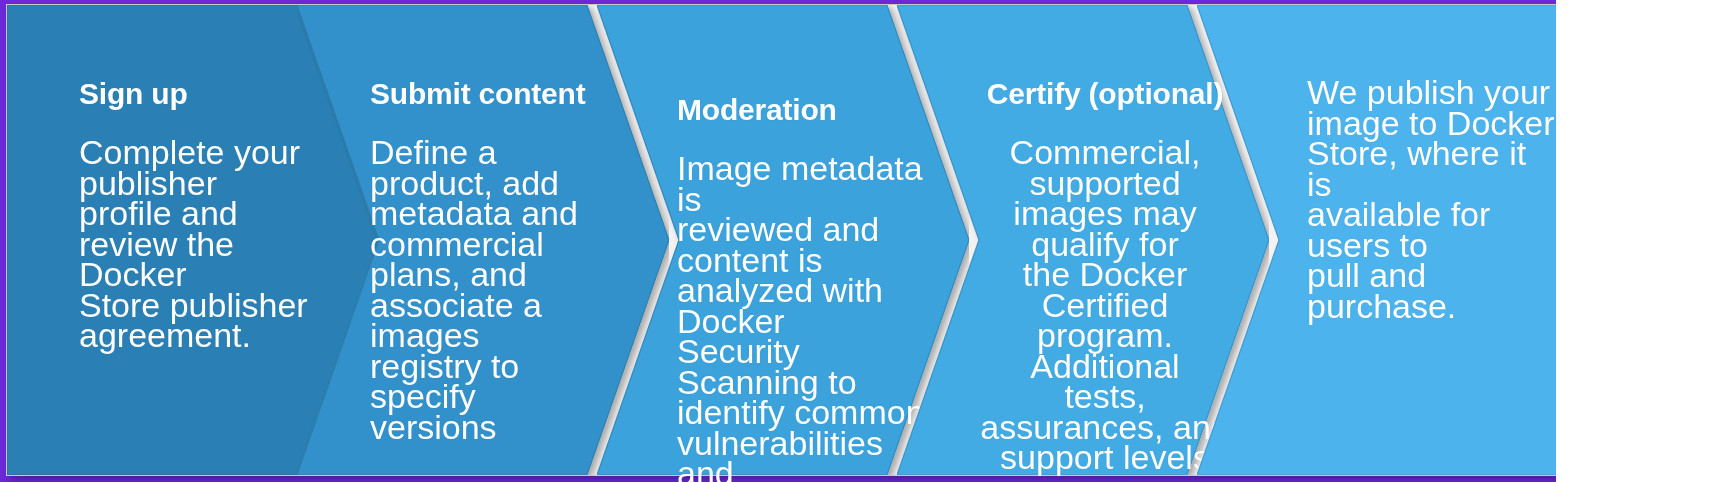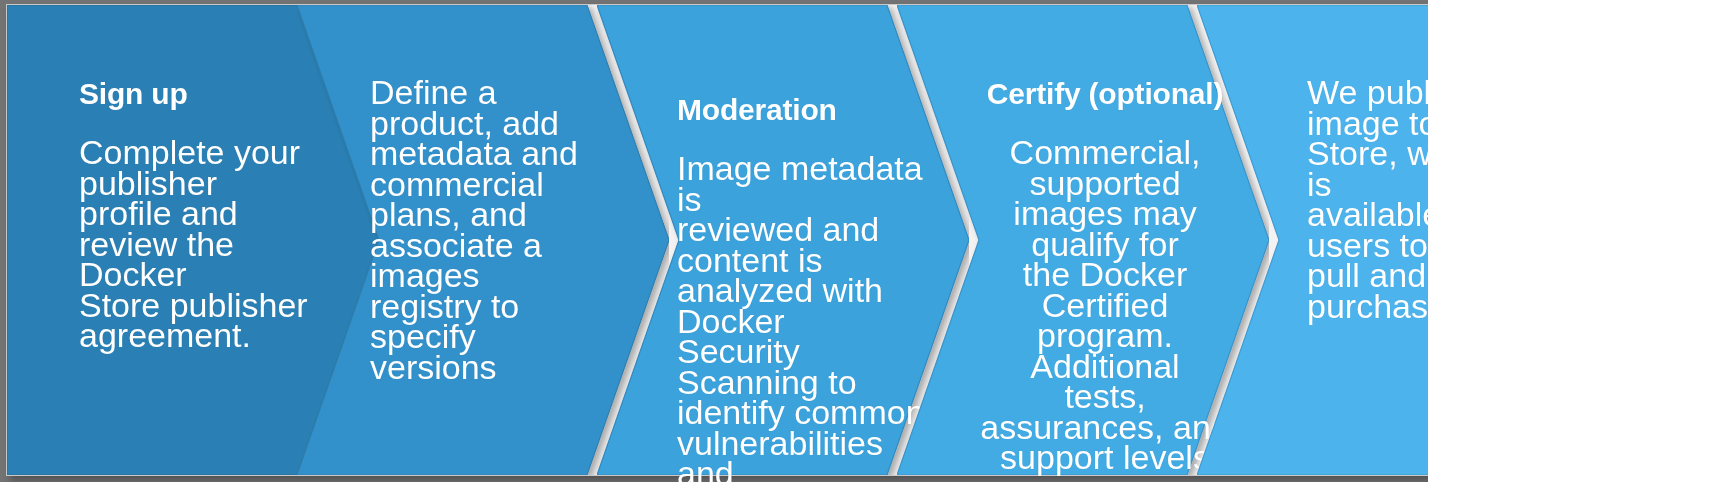--- a/index.html
+++ b/index.html
@@ -2,25 +2,25 @@
 <html><head>
 <meta charset="utf-8">
 <style>
   html, body {
     margin: 0;
     padding: 0;
     background: #ffffff;
   }
   #stage {
     position: relative;
-    width: 1428px;
+    width: 1556px;
     height: 482px;
     overflow: hidden;
     font-family: "Liberation Sans", sans-serif;
-    background: #737373;
+    background: #6d28d9;
   }
 
   
   #frame {
     position: absolute;
     left: 6px;
     top: 4px;
     width: 1698px;
     height: 472px;
     box-sizing: border-box;
@@ -103,20 +103,21 @@
     <div class="chev" style="left:290px; width:372px;">
       <svg class="body" viewBox="0 0 372 470" preserveAspectRatio="none">
         <defs>
           <filter id="sh2" x="-10%" y="-10%" width="130%" height="130%">
             <feDropShadow dx="4" dy="3" stdDeviation="3" flood-color="#000" flood-opacity="0.30"></feDropShadow>
           </filter>
         </defs>
         <path d="M0,0 L290,0 L372,235 L290,470 L0,470 L82,235 Z" fill="#3291CB" stroke="#2f7fae" stroke-width="1.2" filter="url(#sh2)"></path>
       </svg>
       <div class="txt" style="left:73px; width:248px;">
+        <div class="title">Submit content</div>
         <div class="desc">Define a product, add
 metadata and
 commercial plans, and
 associate a images
 registry to specify
 versions</div>
       </div>
     </div>
 
     <div class="chev" style="left:590px; width:372px;">

